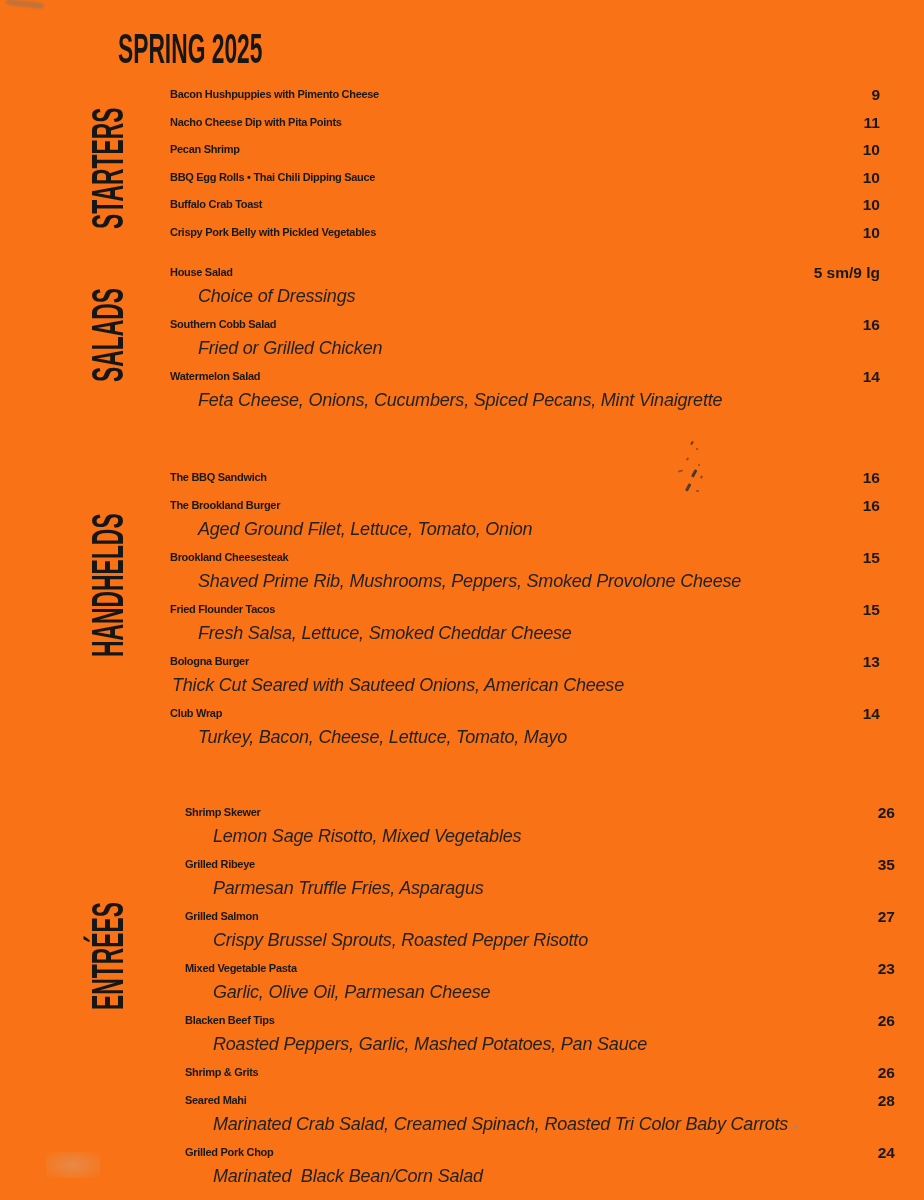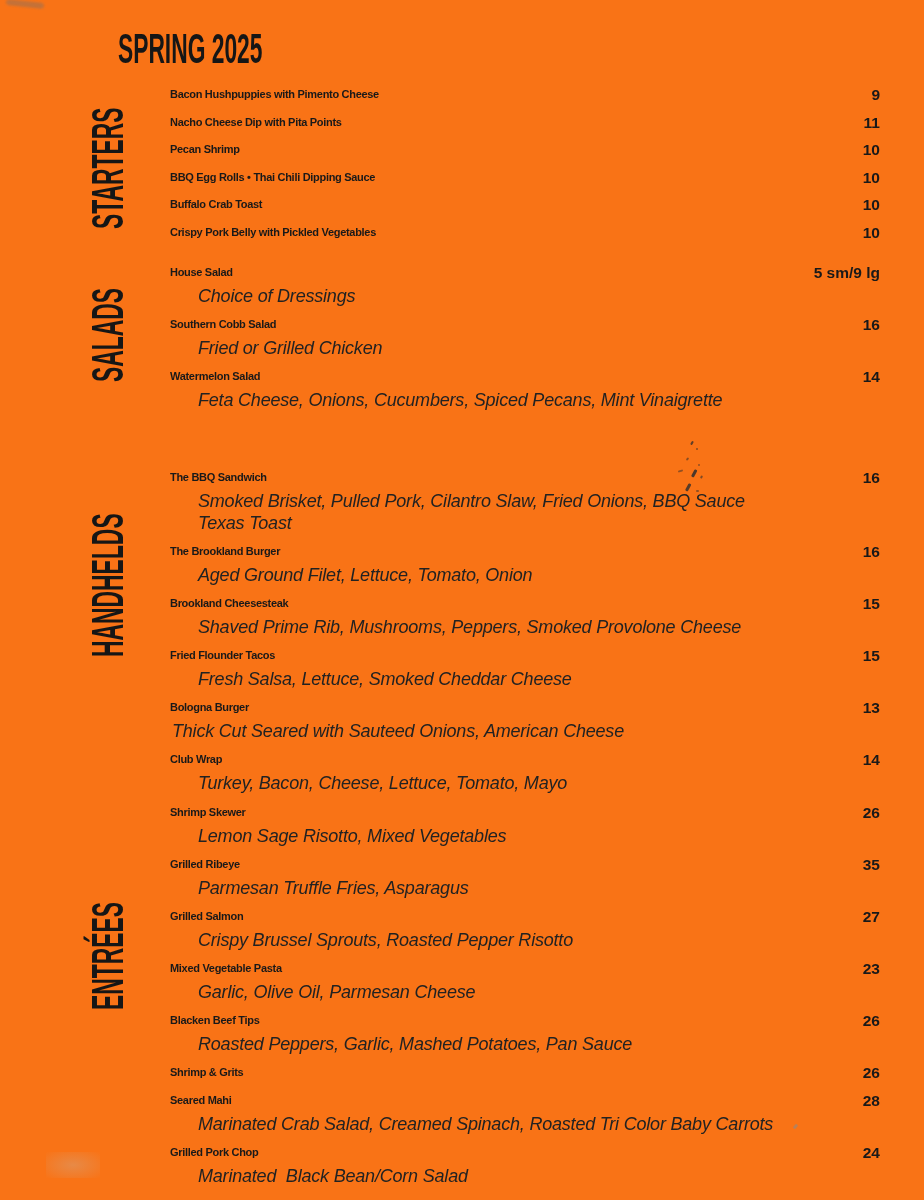--- a/index.html
+++ b/index.html
@@ -51,21 +51,21 @@
 
   
   .section-items {
     position: absolute;
     left: 170px;
     width: 710px;
   }
   .items-starters  { top: 84px;  }
   .items-salads    { top: 262px; }
   .items-handhelds { top: 467px; }
-  .items-entrees   { top: 802px; }
+  .items-entrees   { top: 802px; margin-left: 15px; }
 
   .item {
     display: flex;
     justify-content: space-between;
     align-items: flex-start;
     margin-bottom: 6.5px;
   }
   .item.has-desc { margin-bottom: 7px; justify-content: flex-end; }
 
   .item-main { flex: 1 1 auto; min-width: 0; }
@@ -220,21 +220,20 @@
         <div class="item-desc">Feta Cheese, Onions, Cucumbers, Spiced Pecans, Mint Vinaigrette</div>
       </div>
       <div class="item-price">14</div>
     </div>
   </div>
 
   <div class="section-items items-handhelds">
     <div class="item has-desc">
       <div class="item-main">
         <div class="item-name">The BBQ Sandwich</div>
-        <div class="item-desc">Smoked Brisket, Pulled Pork, Cilantro Slaw, Fried Onions, BBQ Sauce Texas Toast</div>
       </div>
       <div class="item-price">16</div>
     </div>
     <div class="item has-desc">
       <div class="item-main">
         <div class="item-name">The Brookland Burger</div>
         <div class="item-desc">Aged Ground Filet, Lettuce, Tomato, Onion</div>
       </div>
       <div class="item-price">16</div>
     </div>

